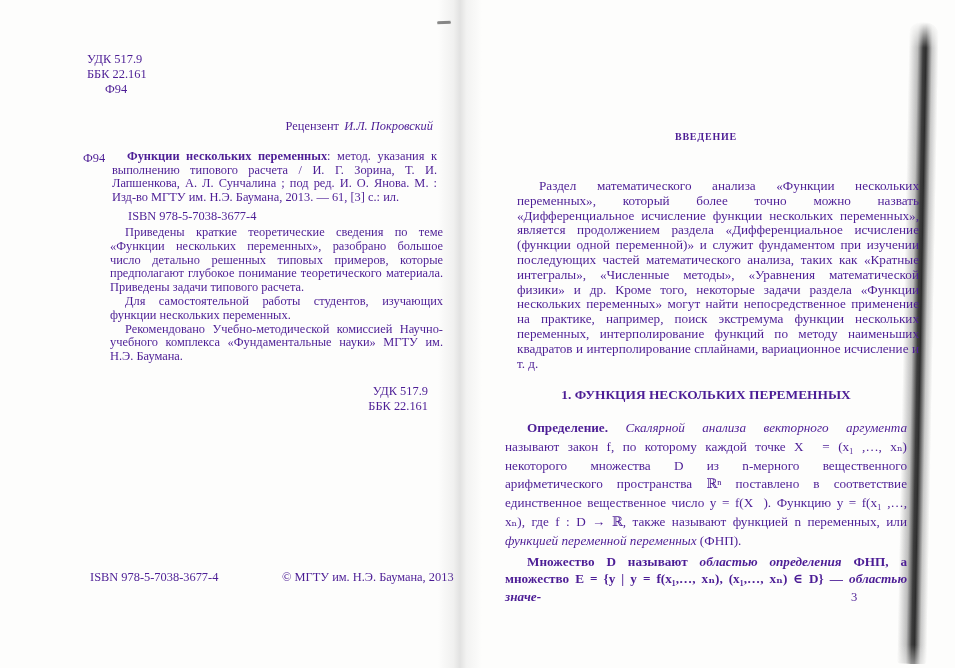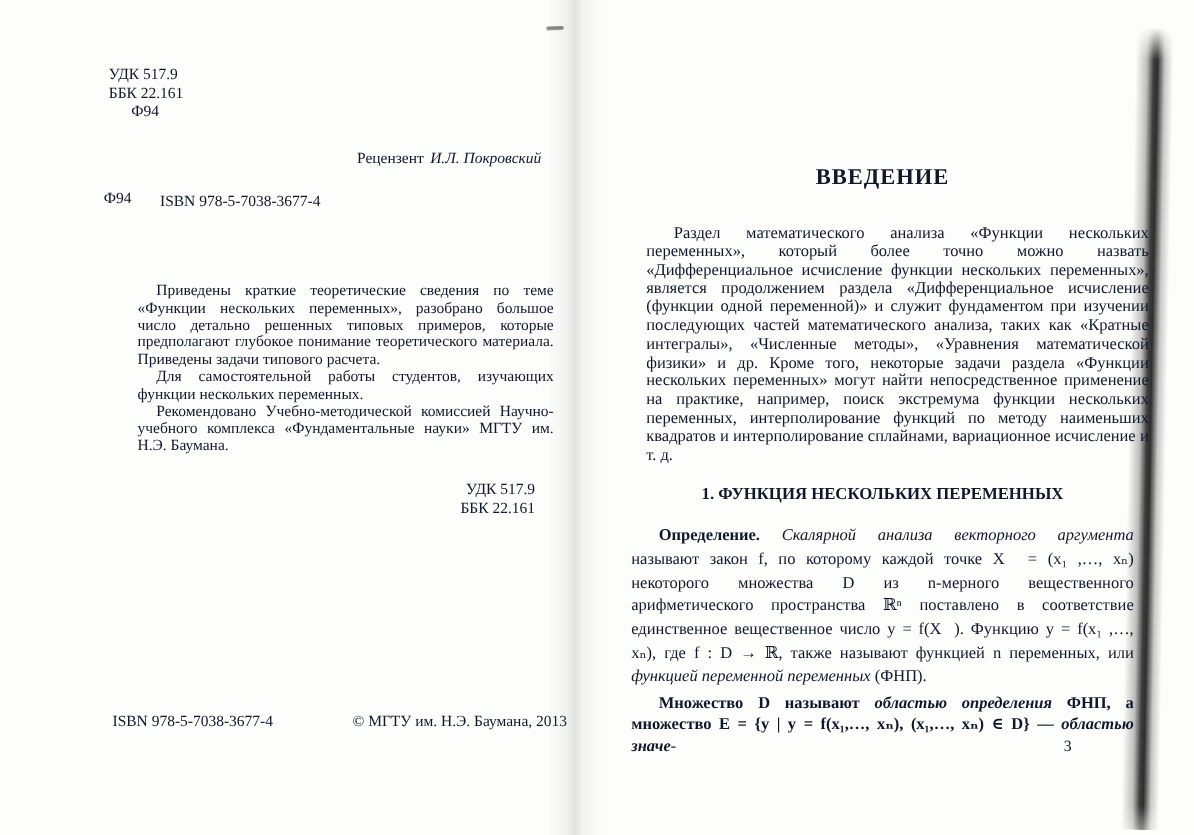--- a/index.html
+++ b/index.html
@@ -1,20 +1,20 @@
 <!DOCTYPE html>
 <html lang="ru"><head>
 <meta charset="utf-8">
 <style>
   html, body { margin:0; padding:0; background:#ffffff; }
   .spread {
     position:relative; width:955px; height:668px;
     background:#fdfdfc; overflow:hidden;
     font-family:"Liberation Serif","DejaVu Serif",serif;
-    color:#0f172a;
+    color:#4c1d95;
   }
   .page { position:absolute; top:0; height:668px; }
 
   
   .left-page { left:85px; width:372px; font-size:12.4px; }
   .udk-block { position:absolute; left:2px; top:52px; line-height:15px; }
   .udk-block .f94 { padding-left:18px; }
   .reviewer { position:absolute; left:0; top:119px; width:348px; text-align:right; }
   .reviewer .name { font-style:italic; margin-left:2px; }
   .bib { position:absolute; left:0; top:150px; width:356px; }
@@ -24,21 +24,21 @@
   .annotation { position:absolute; left:25px; top:226px; width:333px; }
   .annotation p { margin:0; text-indent:15px; text-align:justify; line-height:13.8px; }
   .udk-bottom { position:absolute; left:0; top:384px; width:343px; text-align:right; line-height:14.5px; }
   .footer { position:absolute; left:0; top:570px; width:372px; height:16px; }
   .f-isbn  { position:absolute; left:5px;  top:0; }
   .f-copy  { position:absolute; left:197px; top:0; }
 
   
   .right-page { left:505px; width:402px; font-size:13.2px; }
   .intro-title { position:absolute; top:131px; left:0; width:100%; margin:0;
-                 text-align:center; font-size:18px; font-weight:bold; letter-spacing:0.8px; }
+                 text-align:center; font-size:10px; font-weight:bold; letter-spacing:0.8px; }
   .intro { position:absolute; top:167px; left:0; width:402px; margin:12px;
            text-align:justify; text-indent:22px; line-height:14.8px; }
   .section-title { position:absolute; top:387px; left:0; width:100%; margin:0;
                    text-align:center; font-size:13.4px; font-weight:bold; }
   .def-wrap { position:absolute; top:419px; left:0; width:402px; }
   .definition { margin:0; text-align:justify; text-indent:22px; line-height:18.8px; }
   .domain-para { margin:2px 0 0 0; text-align:justify; text-indent:22px; line-height:17.5px;font-weight:bold; }
   .page-num { position:absolute; top:590px; left:346px; font-size:12.6px; }
 
   
@@ -78,20 +78,21 @@
       <div class="f94">Ф94</div>
     </div>
 
     <div class="reviewer">
       <span>Рецензент</span>
       <span class="name">И.Л. Покровский</span>
     </div>
 
     <div class="bib">
       <span class="bib-code">Ф94</span>
+      <p class="bib-text"><b>Функции нескольких переменных</b><span>: метод. указания к выполнению типового расчета / И. Г. Зорина, Т. И. Лапшенкова, А. Л. Сунчалина ; под ред. И. О. Янова. М. : Изд-во МГТУ им. Н.Э. Баумана, 2013. — 61, [3] с.: ил.</span></p>
       <div class="bib-isbn">ISBN 978-5-7038-3677-4</div>
     </div>
 
     <div class="annotation">
       <p>Приведены краткие теоретические сведения по теме «Функции нескольких переменных», разобрано большое число детально решенных типовых примеров, которые предполагают глубокое понимание теоретического материала. Приведены задачи типового расчета.</p>
       <p>Для самостоятельной работы студентов, изучающих функции нескольких переменных.</p>
       <p>Рекомендовано Учебно-методической комиссией Научно-учебного комплекса «Фундаментальные науки» МГТУ им. Н.Э. Баумана.</p>
     </div>
 
     <div class="udk-bottom">

